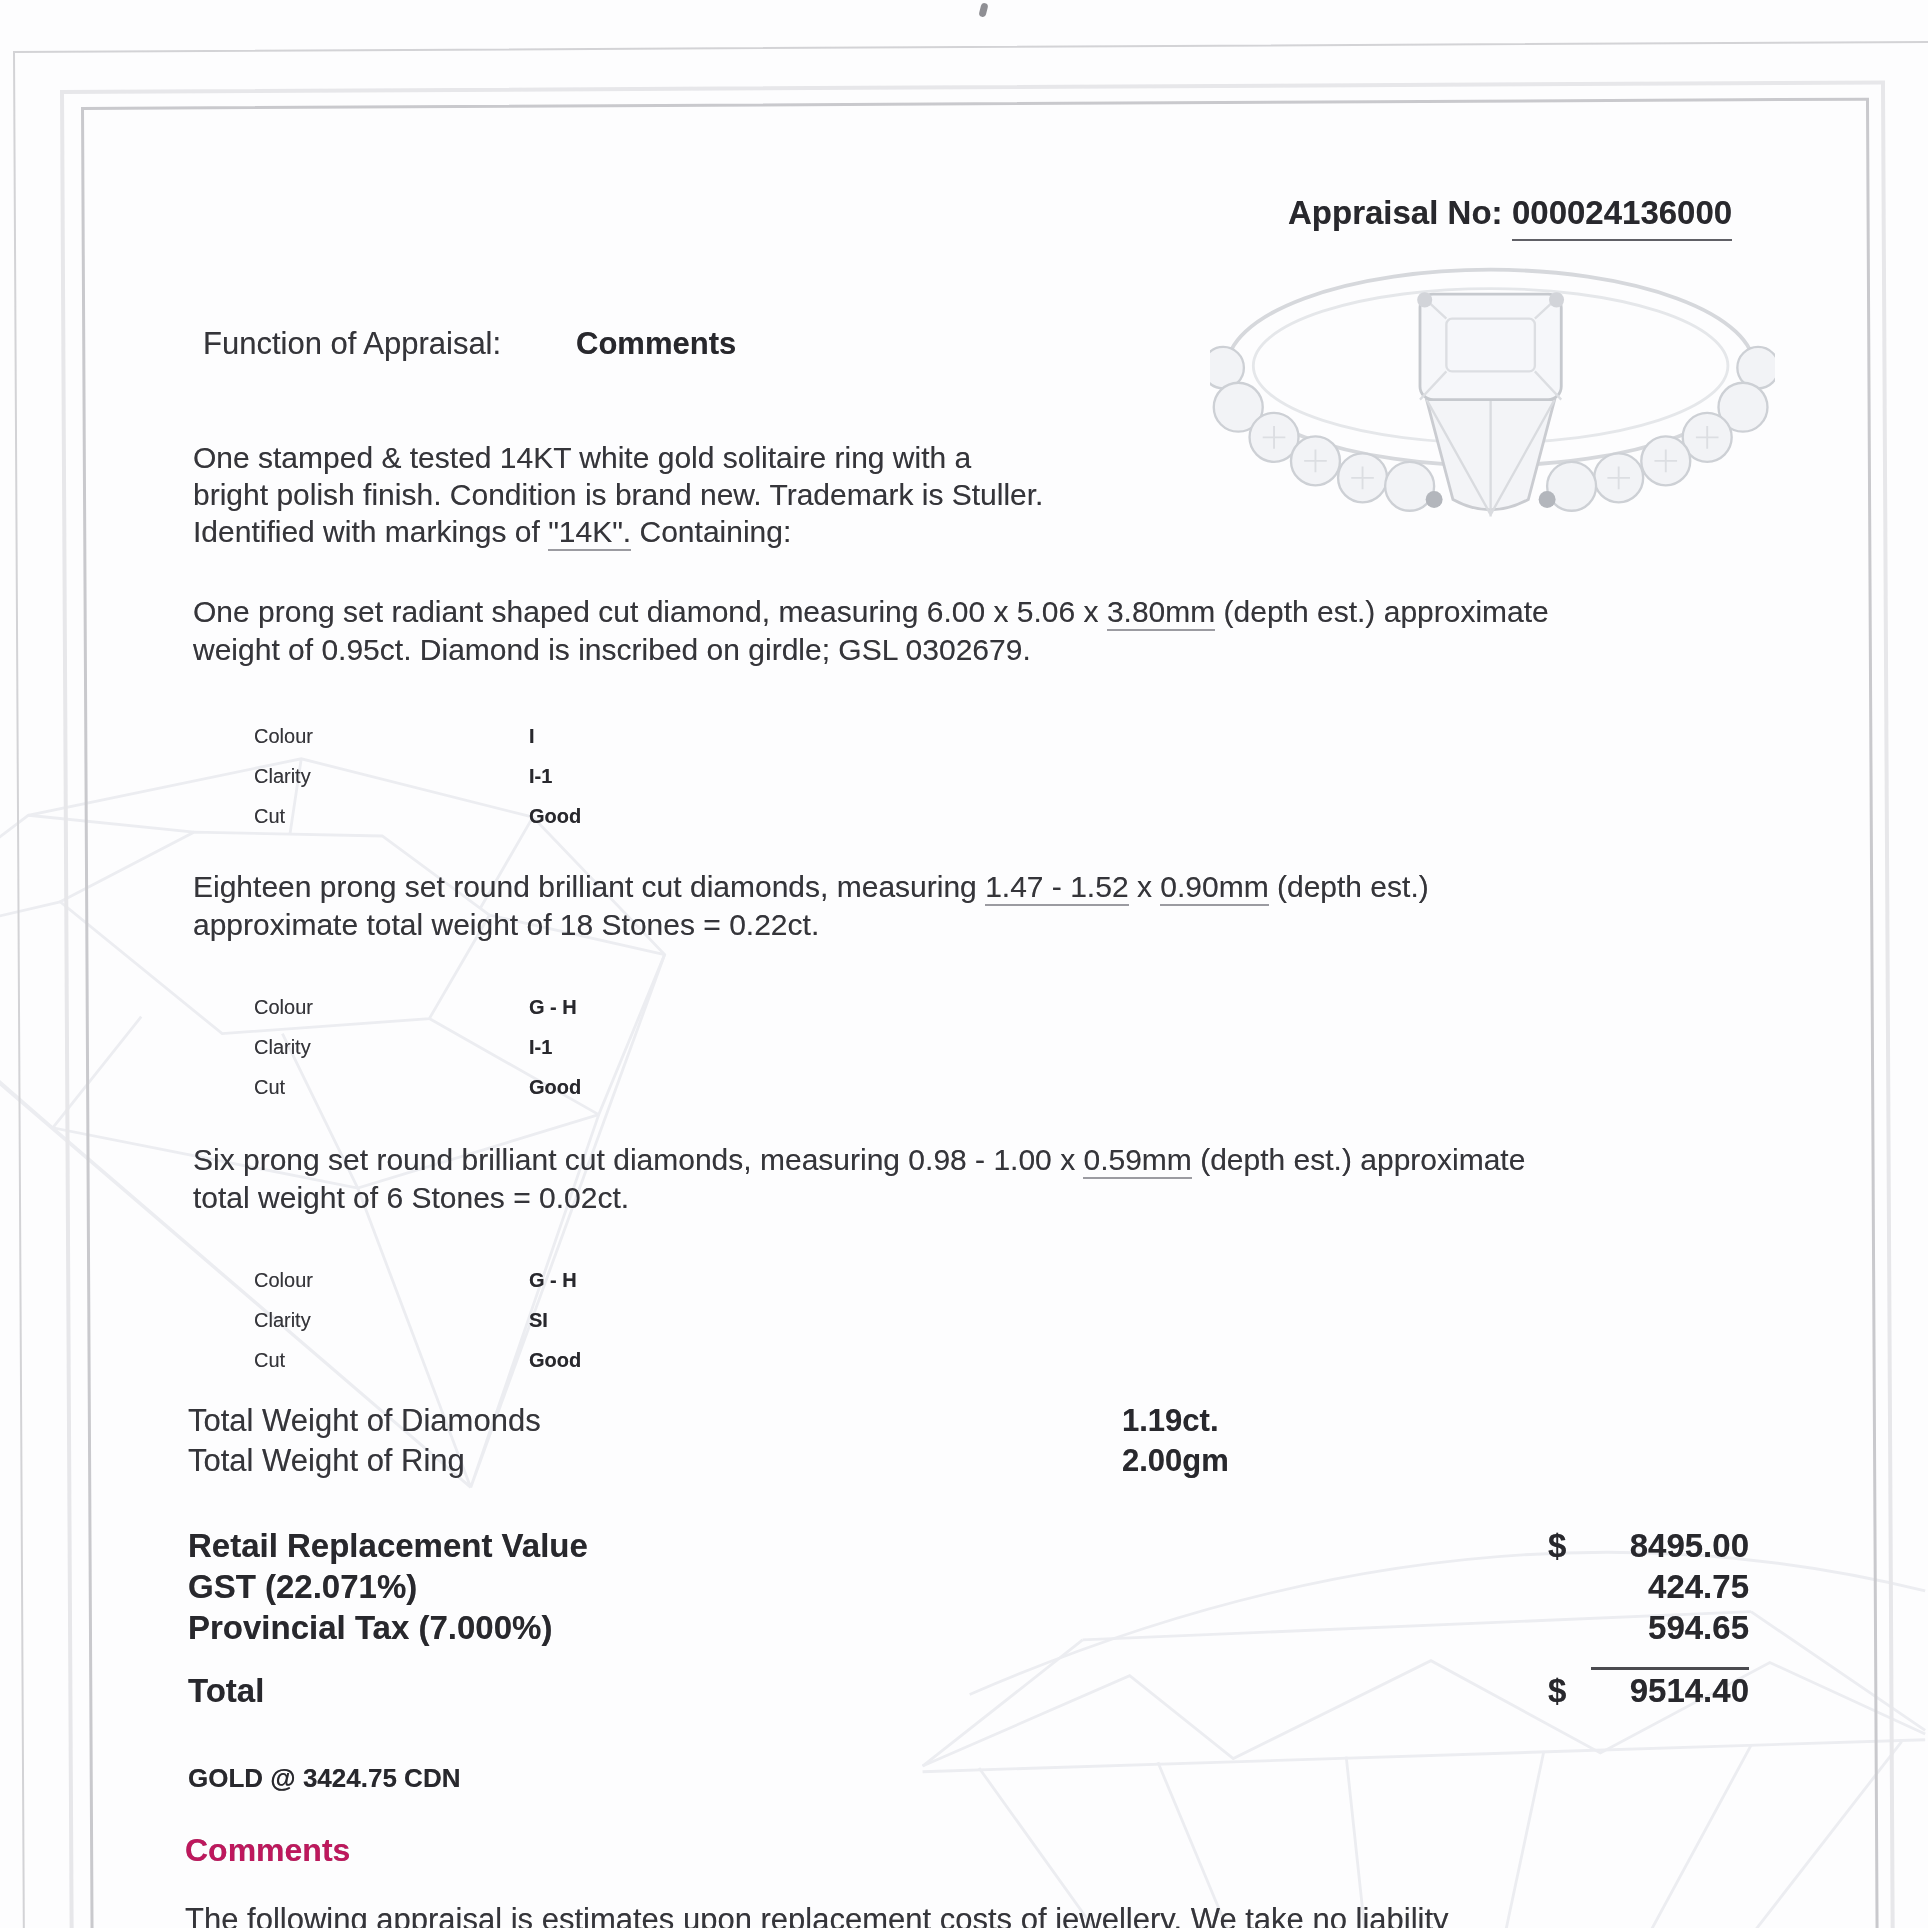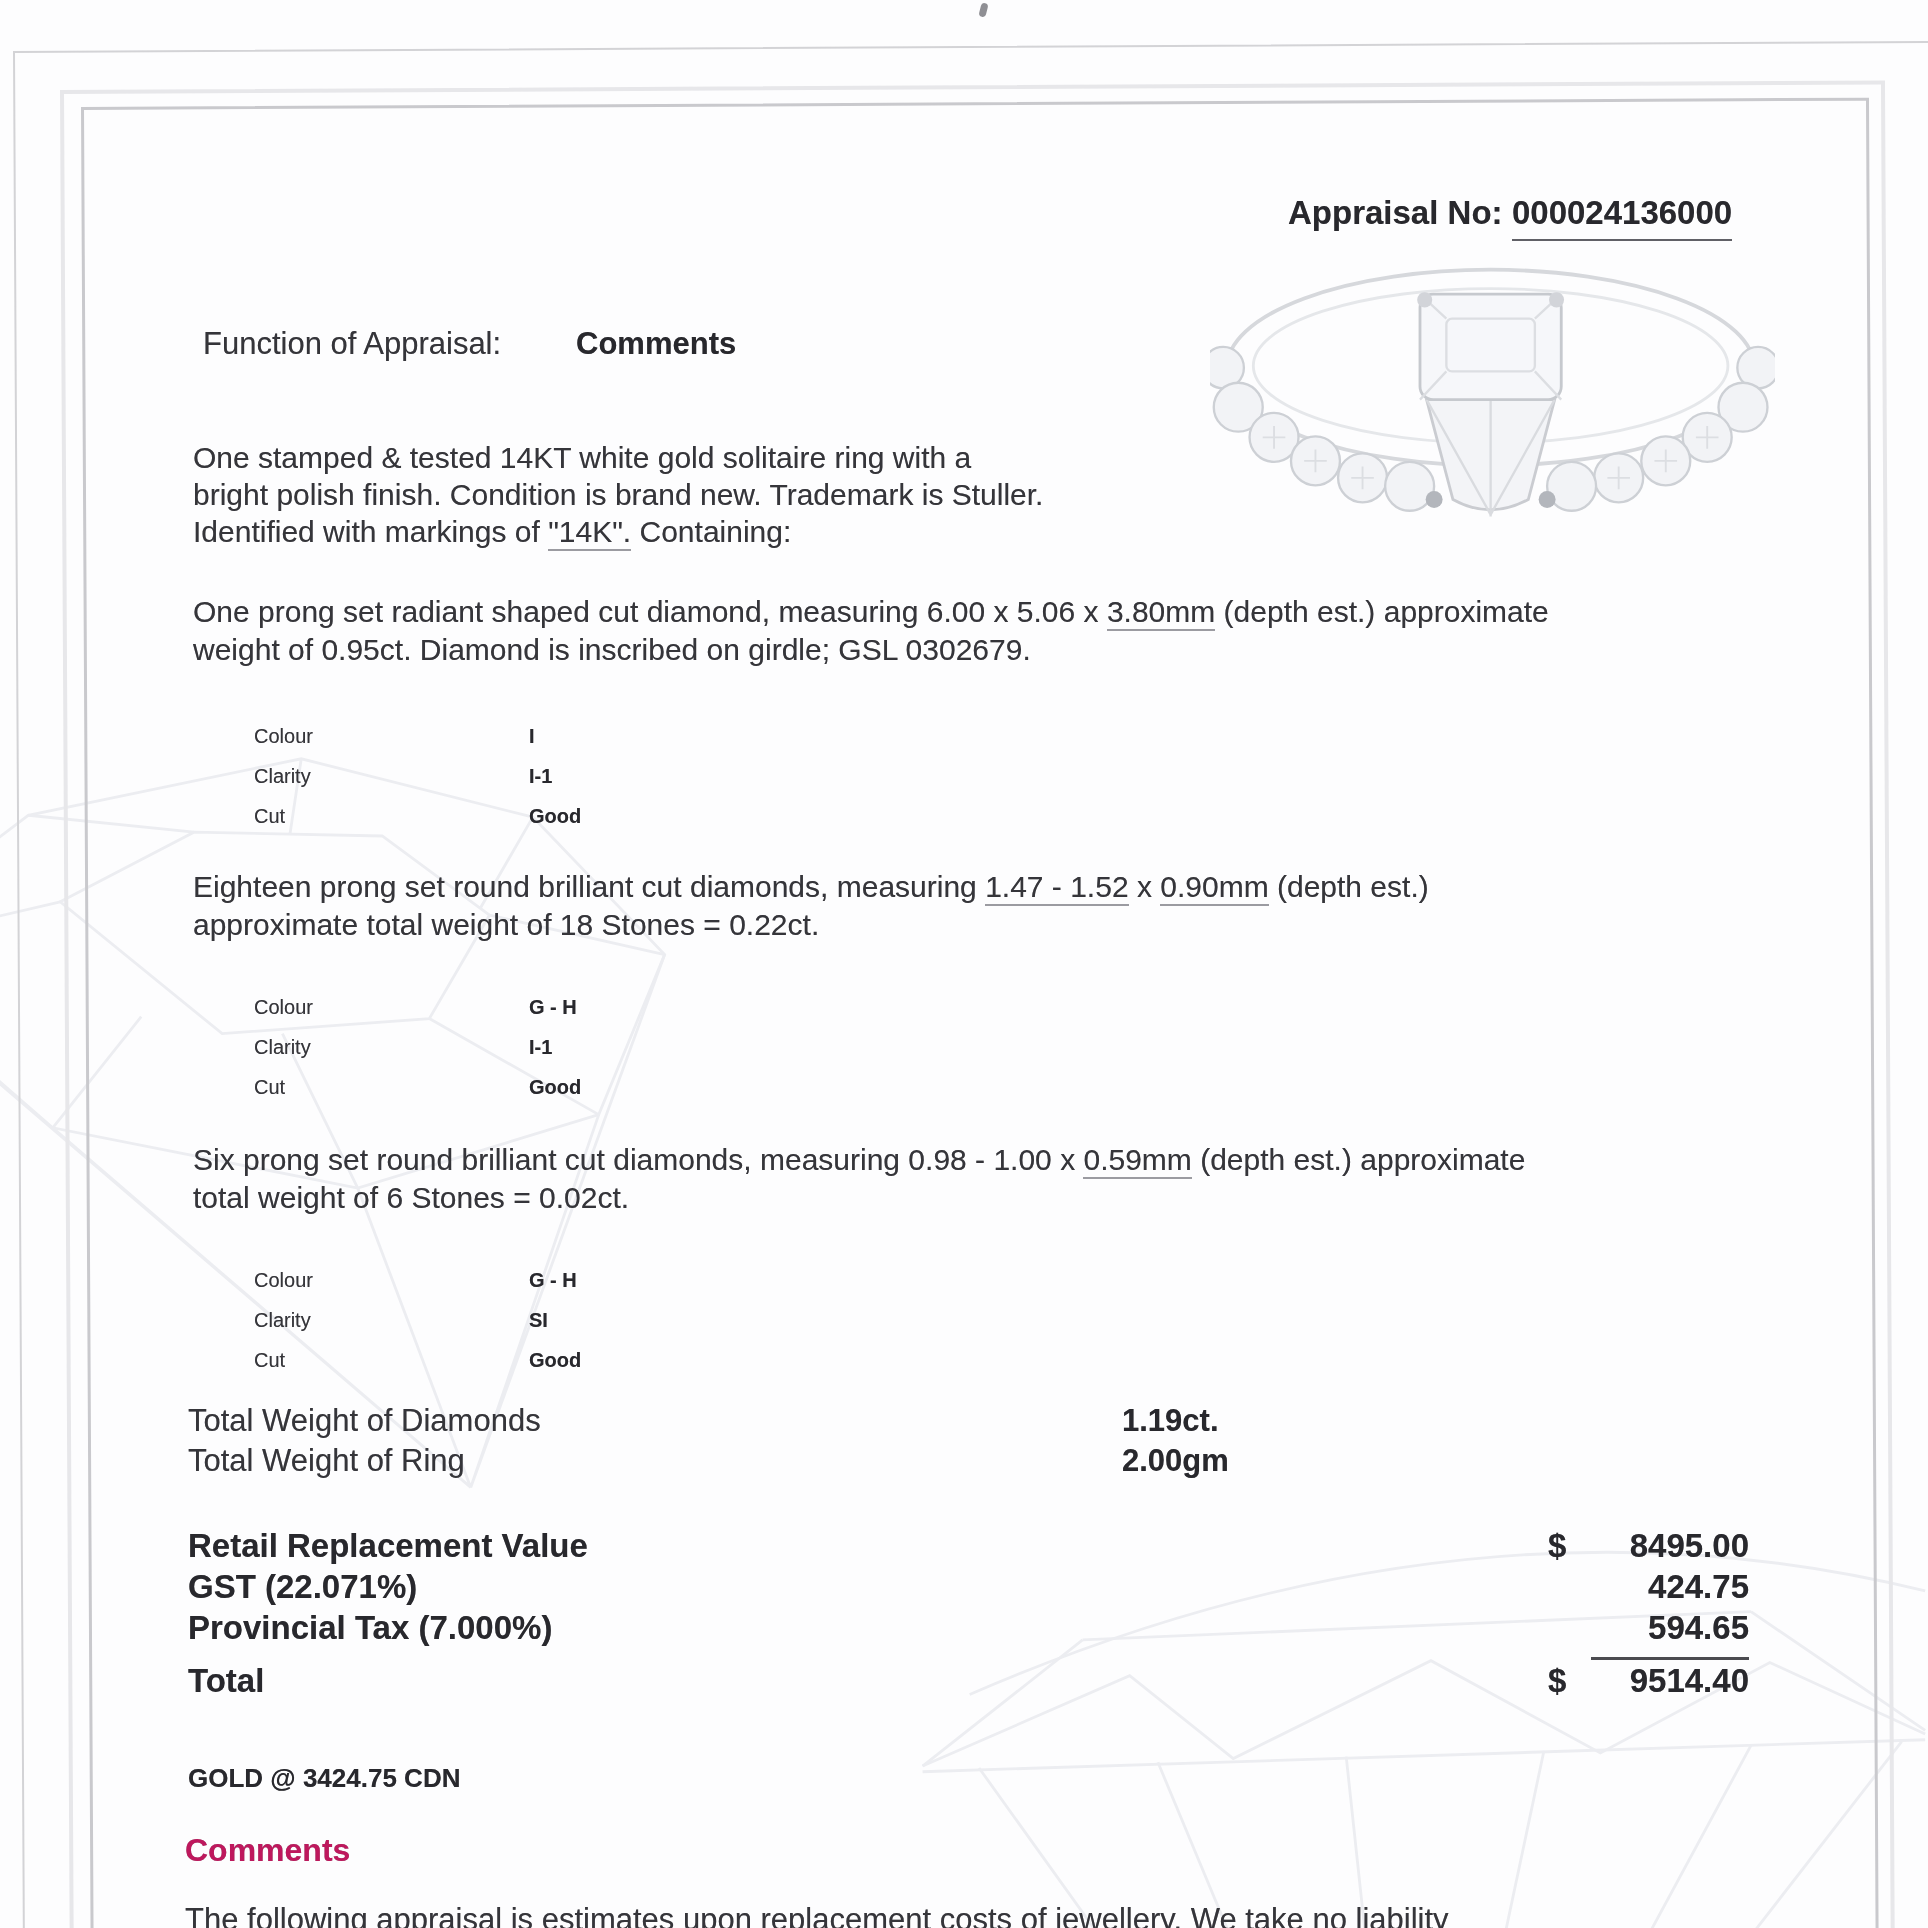--- a/index.html
+++ b/index.html
@@ -36,21 +36,21 @@
   .g1{left:254px;top:716px;} .g2{left:254px;top:987px;} .g3{left:254px;top:1260px;}
   .glabel{display:inline-block;width:275px;}
   .gvalue{font-weight:bold;color:#28282d;}
   .weights{left:188px;top:1401px;font-size:31px;line-height:40px;}
   .wlabel{display:inline-block;width:934px;}
   .wvalue{font-weight:bold;color:#28282d;text-align:right;}
   .pricing{left:188px;top:1525px;font-size:33px;font-weight:bold;color:#28282d;}
   .prow{display:flex;width:1561px;line-height:41px;align-items:baseline;}
   .pcur{margin-left:auto;width:43px;}
   .pamt{width:158px;text-align:right;}
-  .pamt.sum{border-bottom:3.8px solid #4b4b50;padding-bottom:9px;}
+  .pamt.sum{border-bottom:3.8px solid #4b4b50;padding-bottom:19px;}
   .gold{left:188px;top:1721px;font-size:26px;font-weight:bold;color:#28282d;margin-top:42px;}
   .c-head{left:185px;top:1832px;font-size:32px;font-weight:bold;color:#be185d;}
   .c-body{left:185px;top:1902px;font-size:31px;}
 </style>
 </head>
 <body>
 
 <div class="page doc">
 
   <svg class="watermark" width="1928" height="1928" viewBox="0 0 2048 2048">

